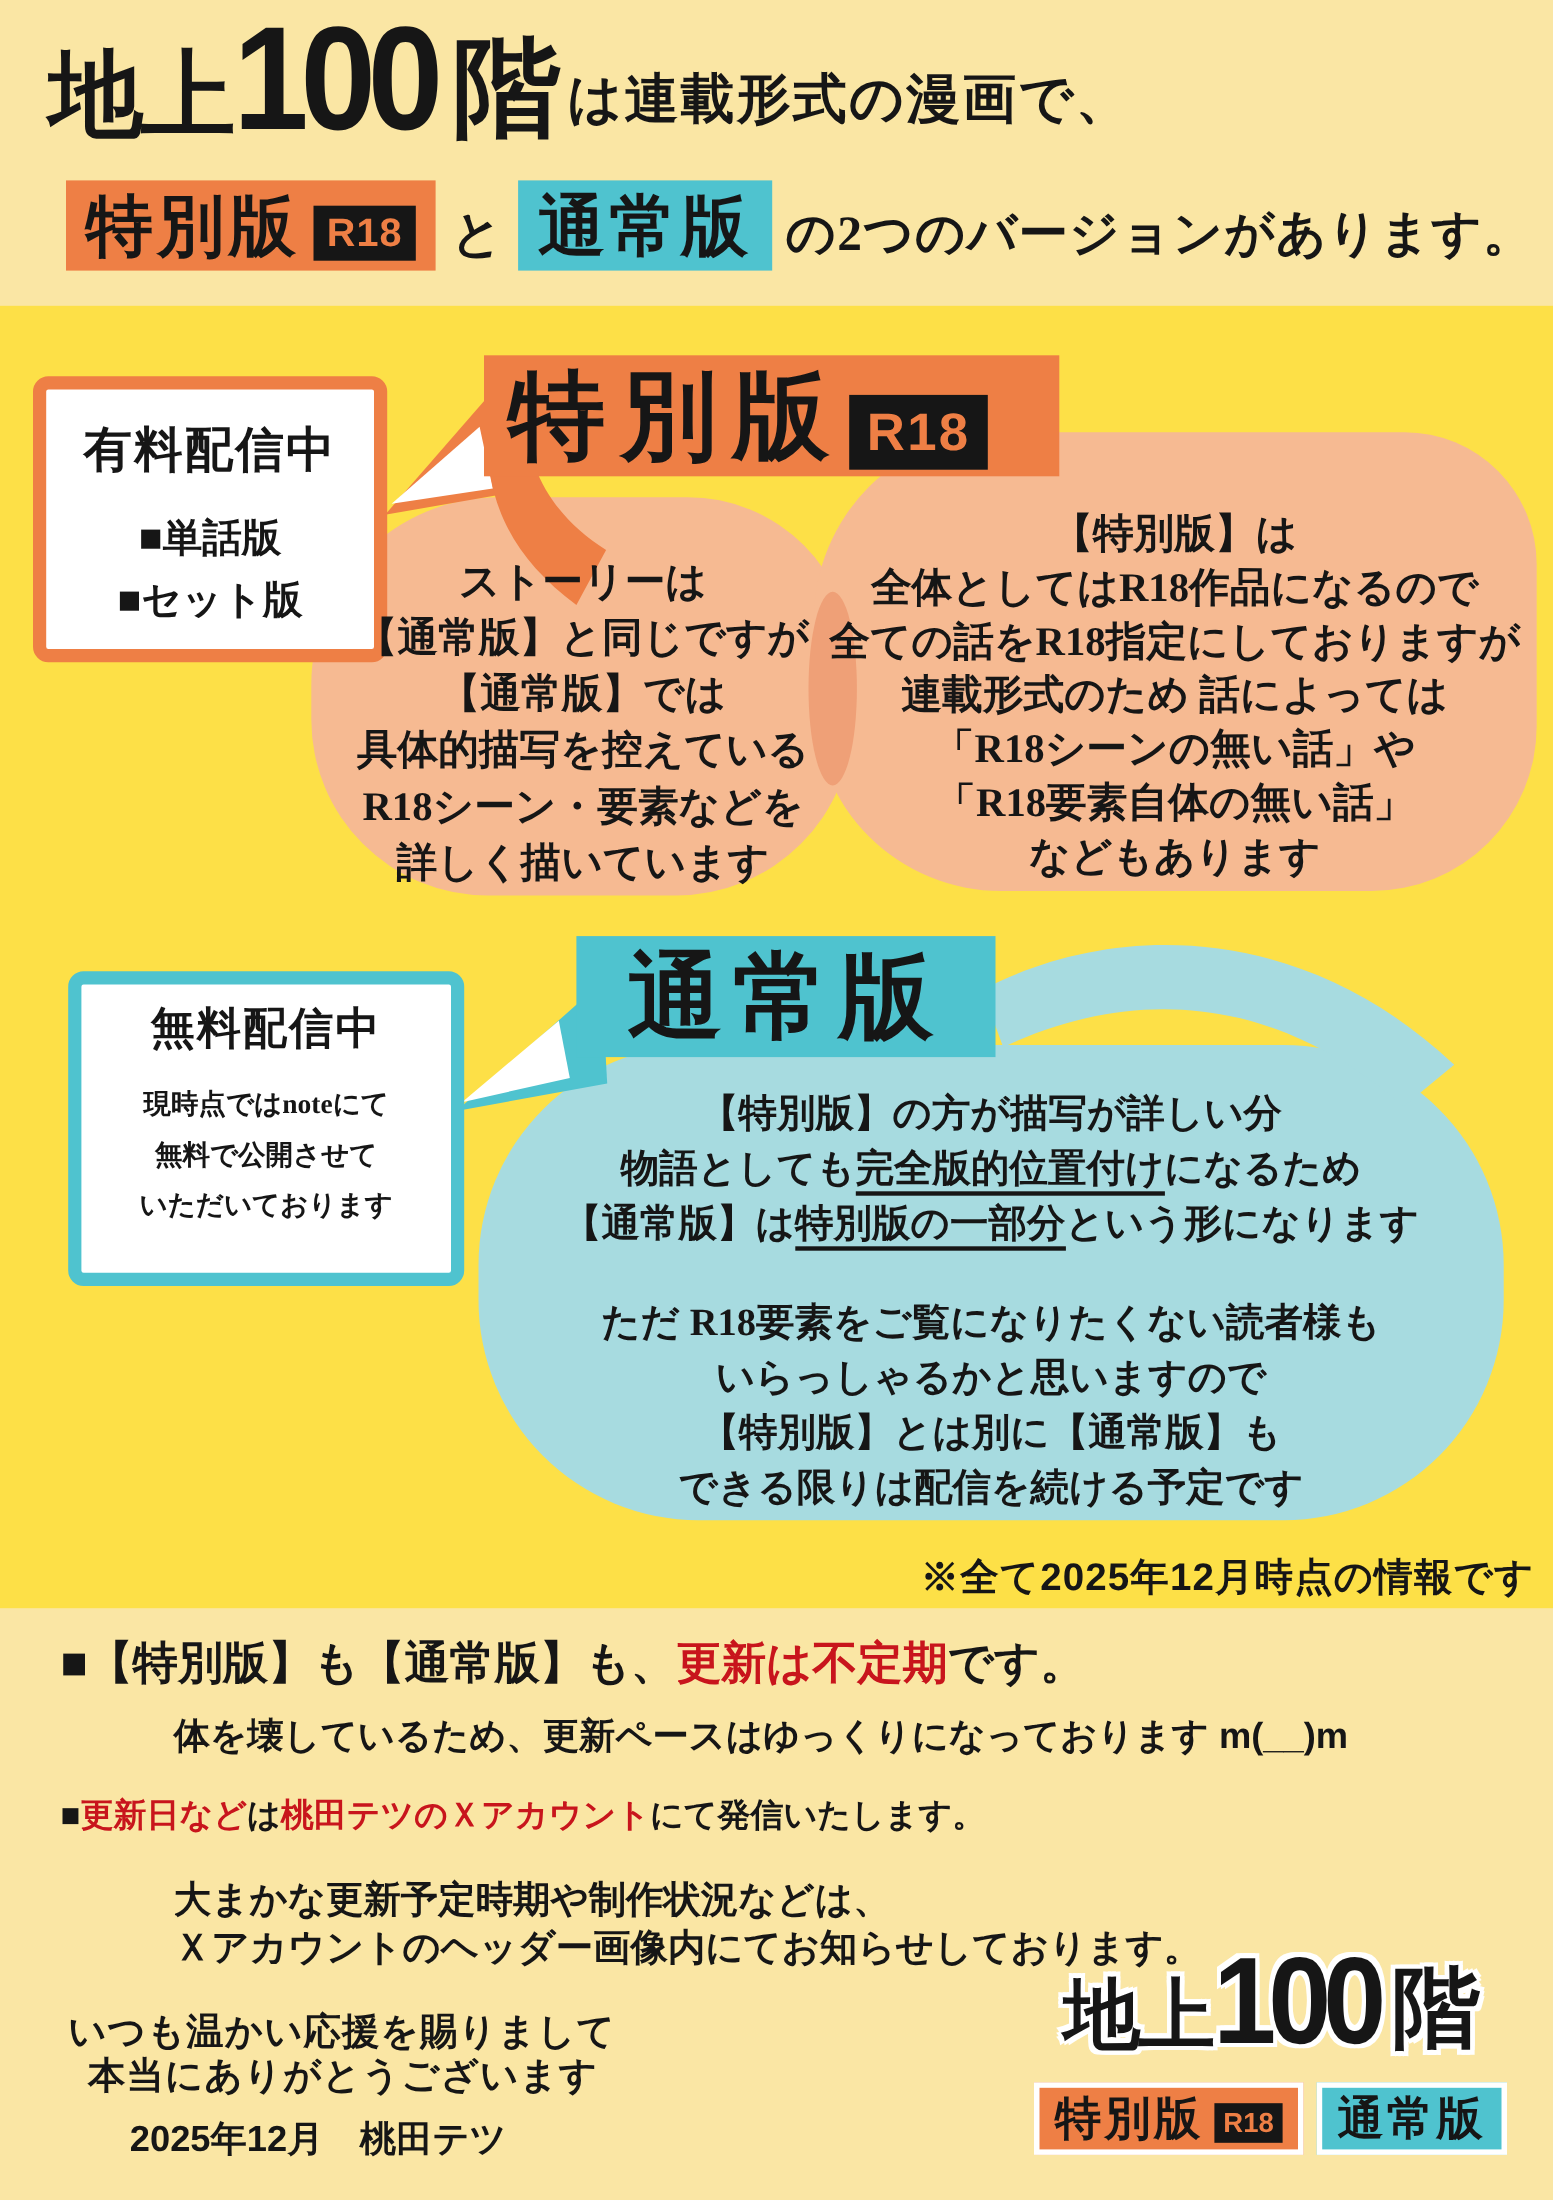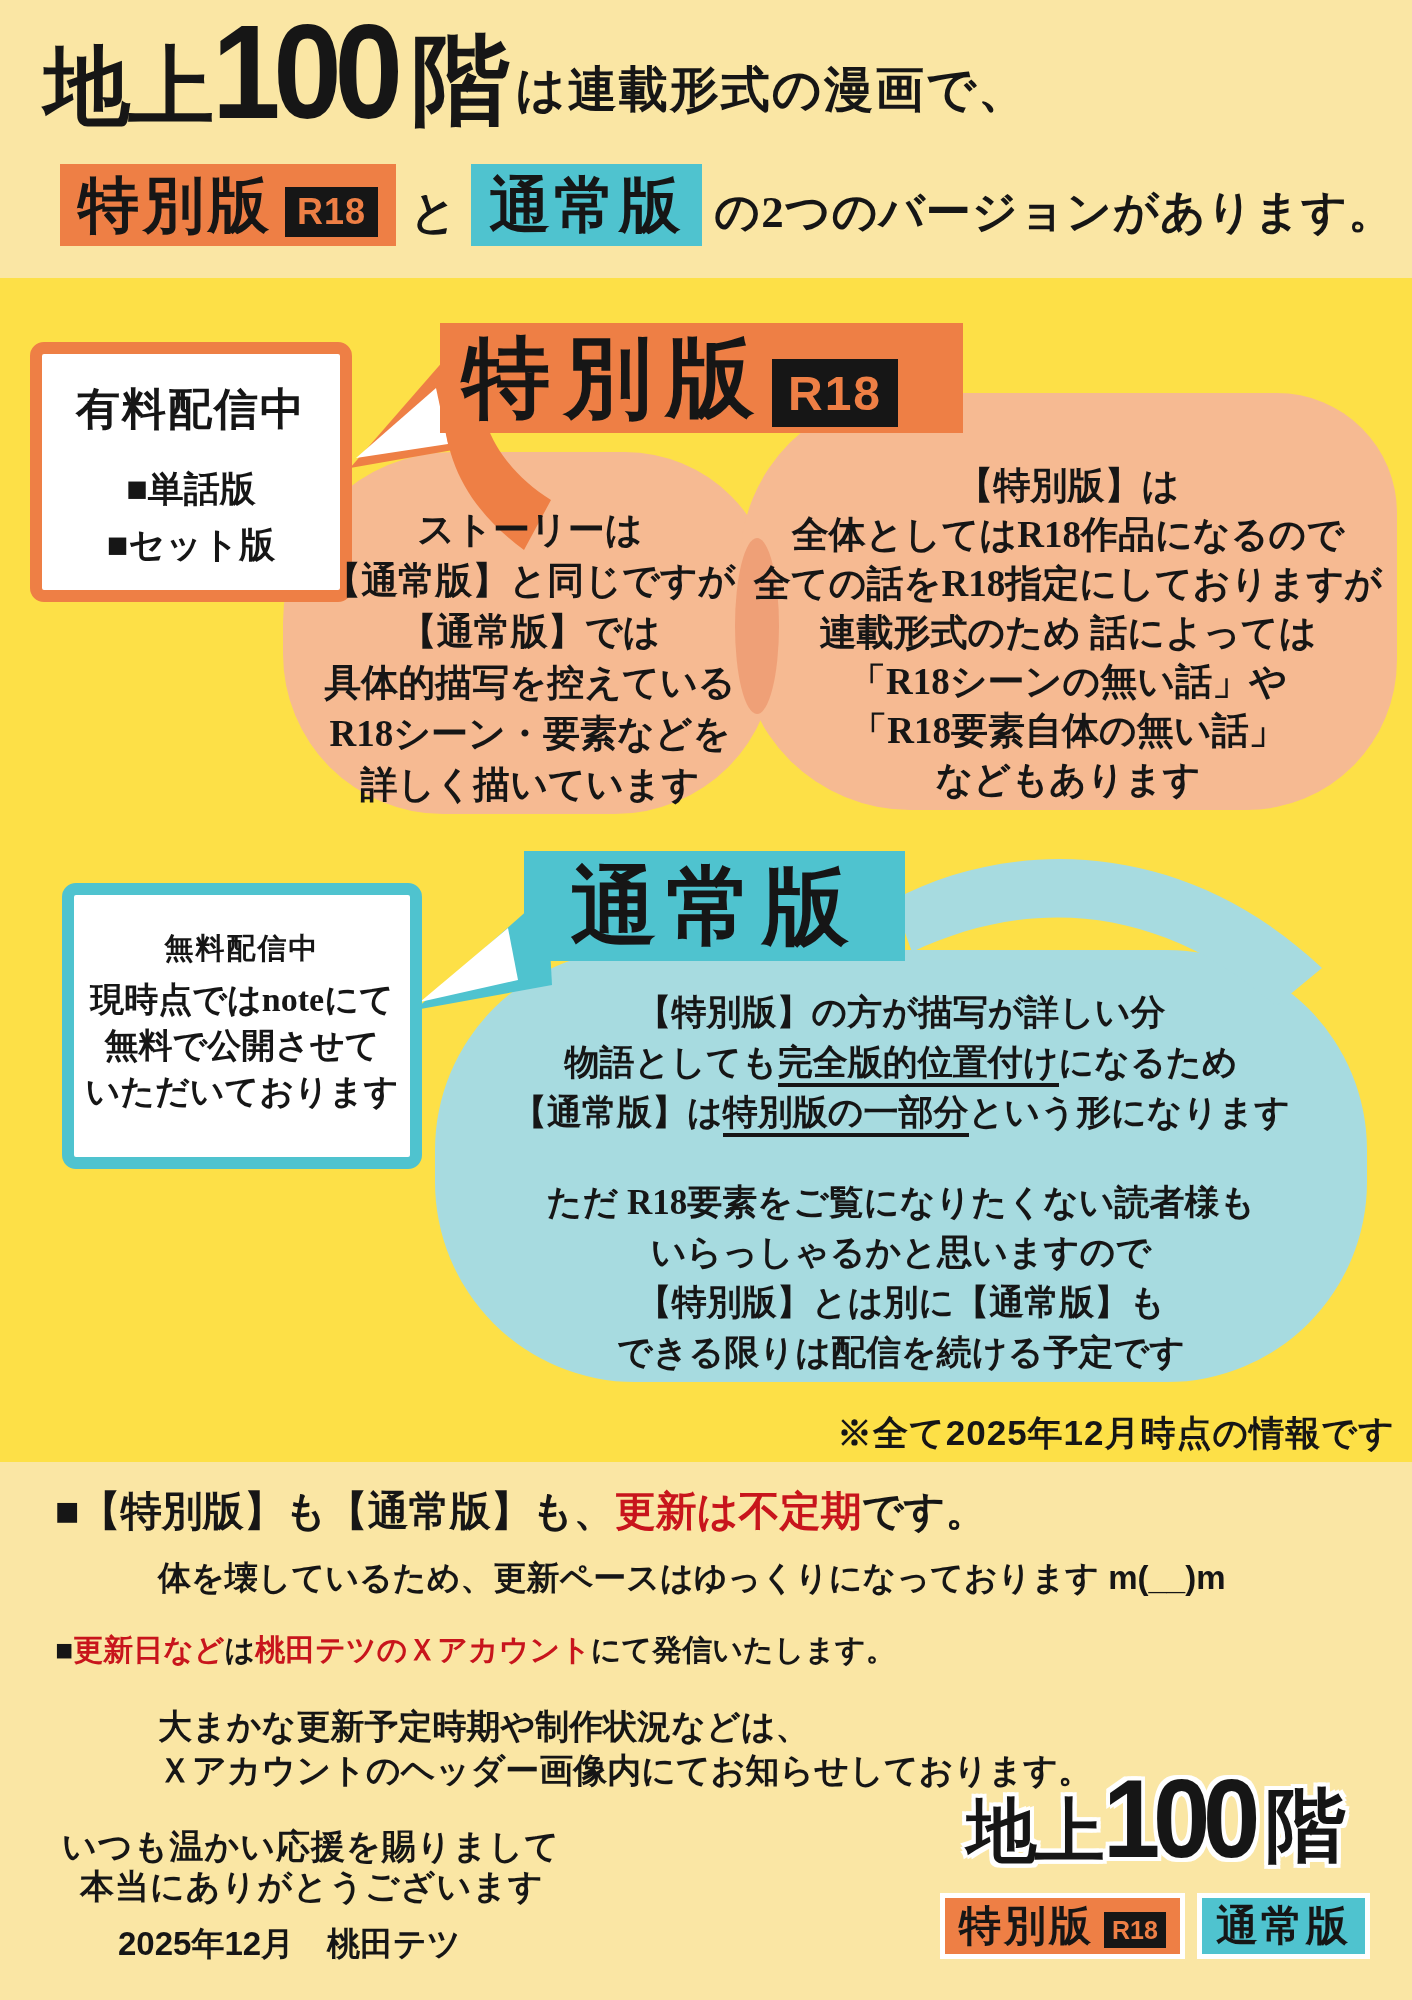--- a/index.html
+++ b/index.html
@@ -55,23 +55,23 @@
   
   .heading-special{left:440px;top:323px;width:523px;height:110px;background:var(--orange);display:flex;align-items:center;padding-left:22px;box-sizing:border-box;}
   .heading-label{font-size:88px;font-weight:900;letter-spacing:14px;line-height:1;}
   .r18-chip.big{font-size:48px;height:68px;padding:0 16px;margin-left:4px;margin-top:30px;letter-spacing:2px;}
 
   
   .callout{background:#fff;border-radius:14px;box-sizing:border-box;text-align:center;}
   .callout-orange{left:30px;top:342px;width:322px;height:260px;border:12px solid var(--orange);}
   .callout-blue{left:62px;top:883px;width:360px;height:286px;border:12px solid var(--teal);}
   .callout-title{font-weight:900;font-size:44px;letter-spacing:2px;margin-top:26px;}
-  .callout-blue .callout-title{margin-top:34px;font-size:29px;}
+  .callout-blue .callout-title{margin-top:12px;font-size:40px;}
   .callout-items{margin-top:22px;font-weight:900;font-size:36px;line-height:56px;text-align:center;}
-  .callout-body{margin-top:8px;font-family:"Liberation Serif",serif;font-weight:700;font-size:34px;line-height:46px;}
+  .callout-body{margin-top:20px;font-family:"Liberation Serif",serif;font-weight:700;font-size:25px;line-height:46px;}
 
   
   .heading-regular{left:524px;top:851px;width:381px;height:110px;background:var(--teal);display:flex;align-items:center;justify-content:center;}
   .heading-regular .heading-label{letter-spacing:10px;font-size:86px;}
   .bubble-blue{left:435px;top:950px;width:932px;height:432px;background:var(--teal-light);border-radius:200px;}
   .bl-blue{left:455px;top:988px;width:892px;font-size:35px;line-height:50px;}
   .para2{margin-top:40px;}
   .u{border-bottom:4px solid var(--ink);padding-bottom:1px;}
 
   .note-line{left:540px;top:1410px;width:855px;text-align:right;font-size:35px;font-weight:900;letter-spacing:1px;}

